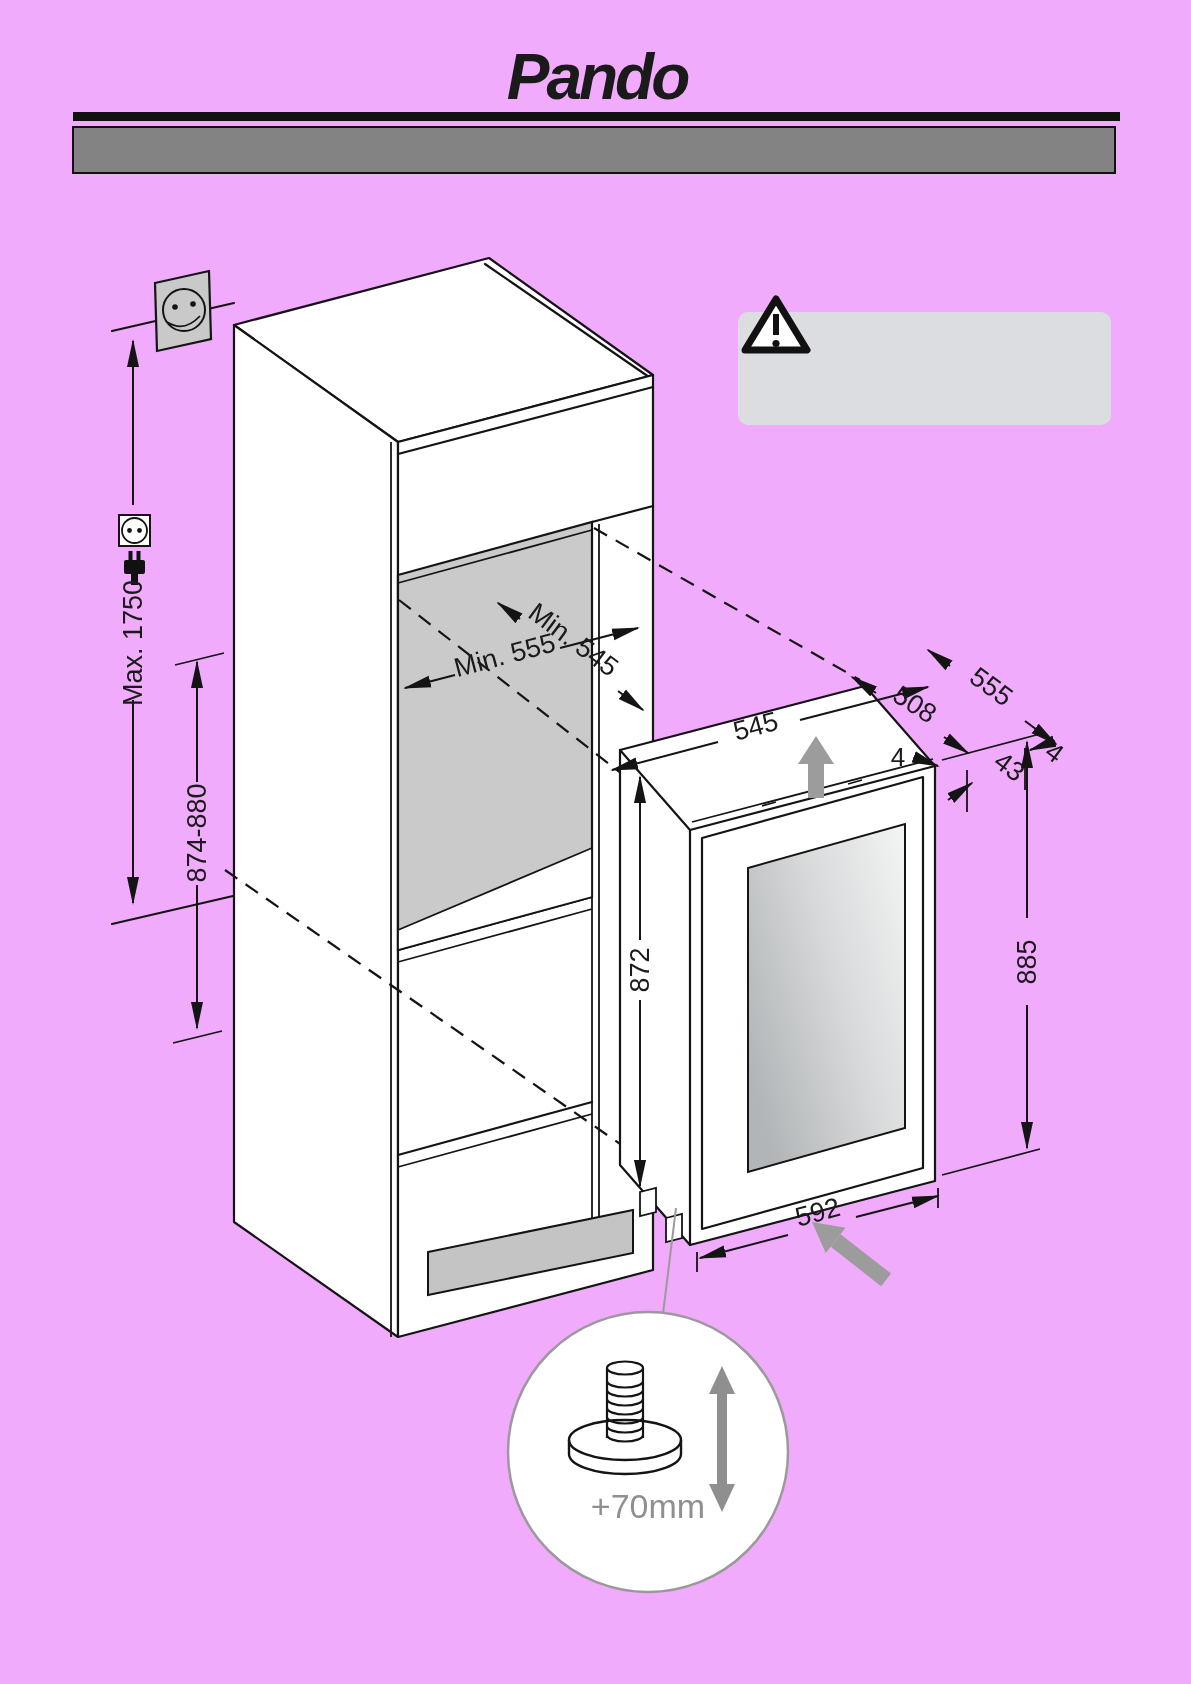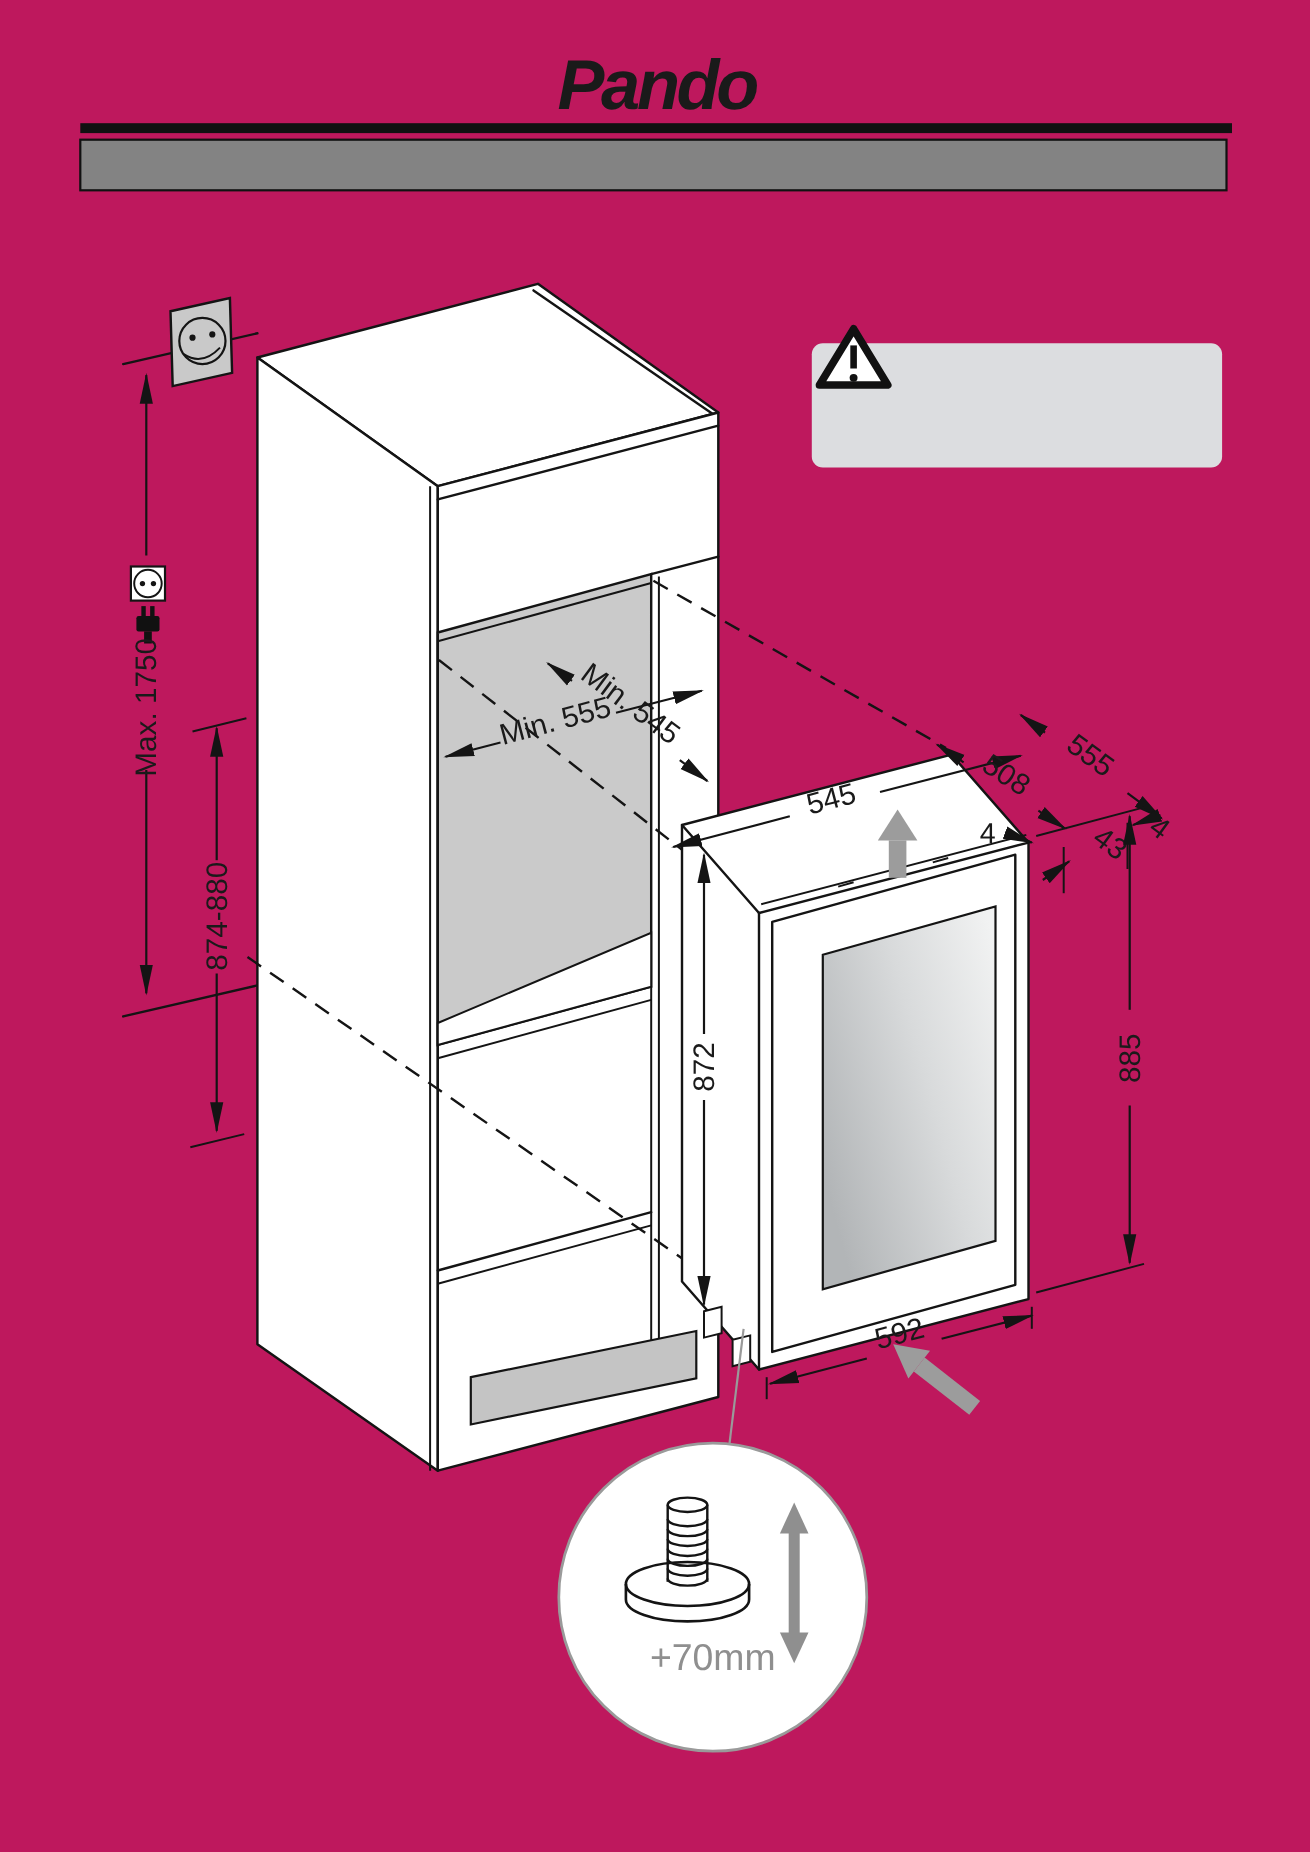--- a/index.html
+++ b/index.html
@@ -1,16 +1,16 @@
 <!DOCTYPE html>
 <html><head>
 <meta charset="utf-8">
 <style>
   html,body{margin:0;padding:0;background:#ffffff;}
-  .page{position:relative;width:1191px;height:1684px;background:#be185d;overflow:hidden;}
+  .page{position:relative;width:1191px;height:1684px;background:#f0abfc;overflow:hidden;}
   svg{display:block;}
   svg text{font-family:"Liberation Sans","DejaVu Sans",sans-serif;fill:#1a1a1a;}
   .t-title{font-size:64px;font-weight:bold;font-style:italic;letter-spacing:-3px;}
   .t-dim{font-size:27px;}
   .t-dim-sm{font-size:26px;}
   .t-foot{font-size:34px;fill:#8f8f8f;}
   .ln{stroke:#141414;stroke-width:2.2;fill:none;stroke-linecap:round;stroke-linejoin:round;}
   .ln-thin{stroke:#141414;stroke-width:1.8;fill:none;}
   .dim{stroke:#141414;stroke-width:2;fill:none;}
   .dash{stroke:#141414;stroke-width:2.2;fill:none;stroke-dasharray:15 10;}

